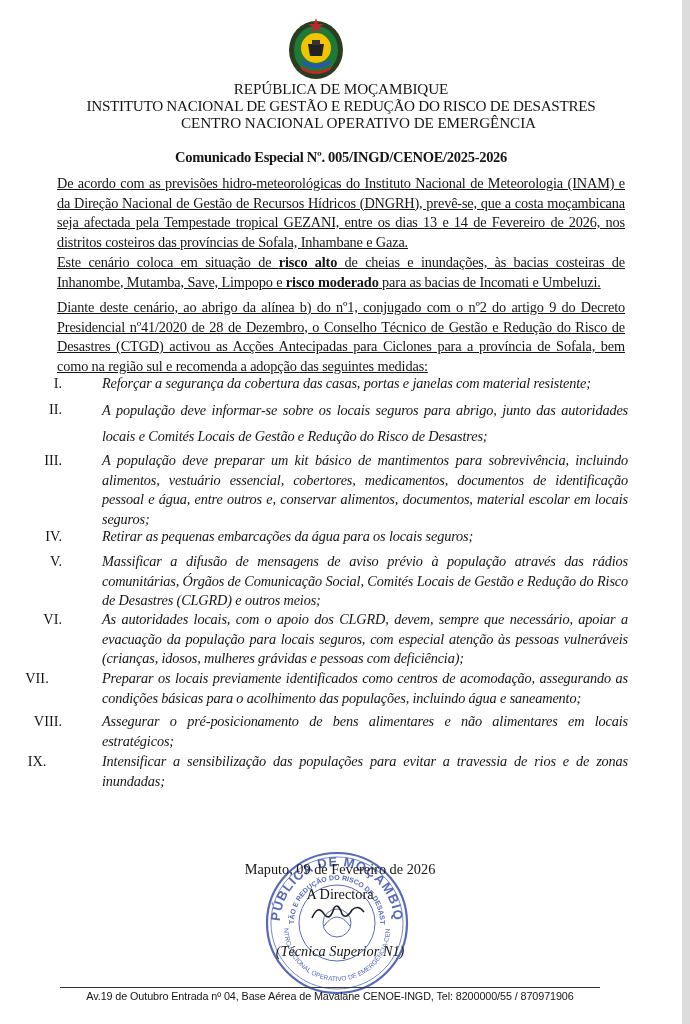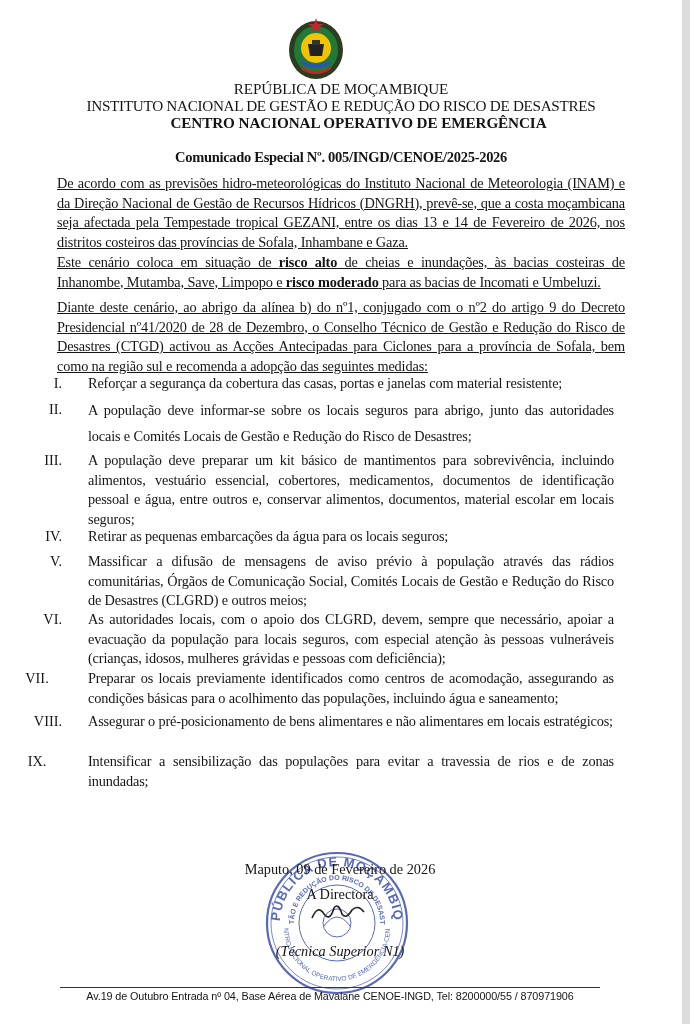--- a/index.html
+++ b/index.html
@@ -13,38 +13,38 @@
     position: absolute; top: 0; right: 0; width: 8px; height: 1024px;
     background: #dcdcdc;
   }
   .page { position: absolute; left: 0; top: 0; width: 682px; height: 1024px; }
 
   .emblem { position: absolute; left: 284px; top: 14px; width: 64px; height: 68px; }
 
   .header-lines { position: absolute; left: 0; top: 80px; width: 682px; text-align: center; }
   .header-lines div { font-size: 15.2px; line-height: 17px; letter-spacing: -0.1px; }
   .hl-2 { letter-spacing: -0.3px !important; }
-  .hl-3 { font-weight: bold; margin-left: 35px; }
+  .hl-3 { font-weight: normal; margin-left: 35px; }
 
   .title {
     position: absolute; left: 0; top: 149px; width: 682px; text-align: center;
     font-weight: bold; font-size: 14.5px; letter-spacing: -0.3px;
   }
 
   .para {
     position: absolute; left: 57px; width: 568px;
     font-size: 14.3px; line-height: 19.5px; text-align: justify;
     letter-spacing: -0.15px;
     text-decoration: underline;
   }
   .para b { font-weight: bold; }
 
   .item { position: absolute; left: 0; width: 682px; font-size: 14.3px; line-height: 19.5px; }
   .item .num { position: absolute; width: 50px; right: auto; text-align: right; }
-  .item .txt { position: absolute; left: 88px; width: 526px; text-align: justify; letter-spacing: -0.15px; }
+  .item .txt { position: absolute; left: 102px; width: 526px; text-align: justify; letter-spacing: -0.15px; font-style: italic; }
 
   .sig { position: absolute; left: 200px; width: 280px; text-align: center; font-size: 14.3px; line-height: 19.5px; }
 
   .stamp { position: absolute; left: 262px; top: 848px; width: 150px; height: 150px; opacity: 0.85; }
 
   .footer-rule { position: absolute; left: 60px; top: 987px; width: 540px; height: 1px; background: #333; }
   .footer {
     position: absolute; left: 60px; top: 990px; width: 540px; text-align: center;
     font-family: "Liberation Sans", "DejaVu Sans", sans-serif; font-size: 10.8px; letter-spacing: -0.1px;
   }

